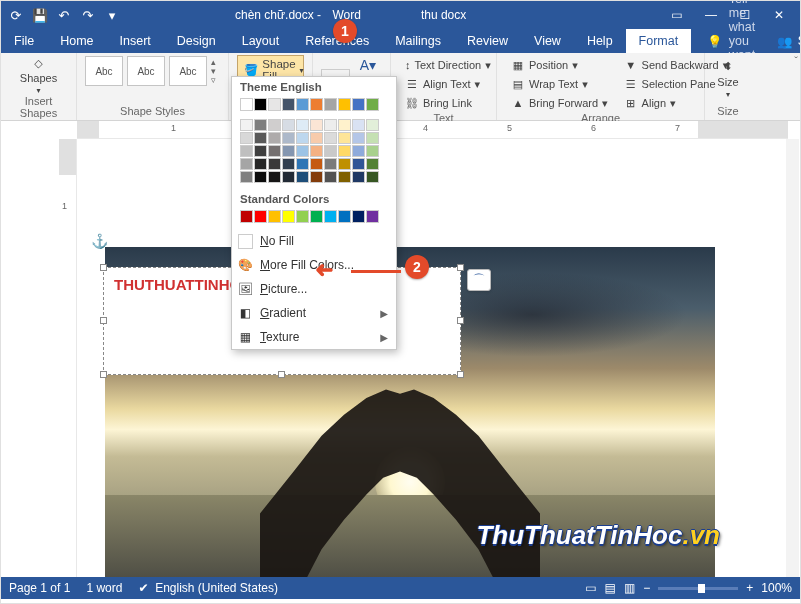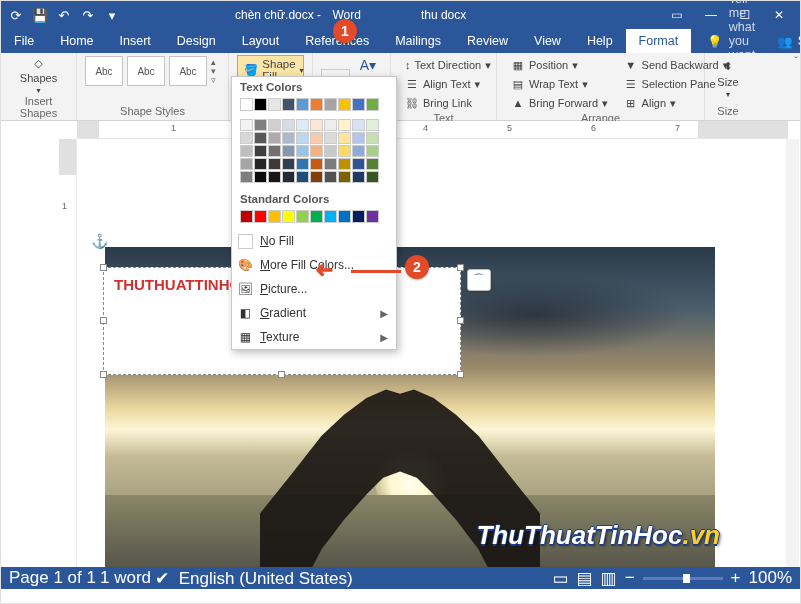--- a/index.html
+++ b/index.html
@@ -72,21 +72,21 @@
 .dropdown .menu-item { padding:5px 8px 5px 28px; position:relative; display:flex; align-items:center; justify-content:space-between; }
 .dropdown .menu-item u { text-decoration: underline; }
 .dropdown .menu-item .mi-ic { position:absolute; left:6px; width:15px; height:15px; display:flex; align-items:center; justify-content:center; }
 .dropdown .arrow { font-size:10px; color:#666; }
 
 
 .anno { position:absolute; width:24px; height:24px; border-radius:50%; background:#e34a2a; color:#fff; font-weight:bold; display:flex; align-items:center; justify-content:center; font-size:14px; z-index:20; box-shadow:0 1px 2px rgba(0,0,0,0.3);}
 .anno-arrow { position:absolute; color:#e34a2a; font-size:22px; z-index:20; font-weight:bold; }
 
 
-.statusbar { position:absolute; bottom:14px; left:0; right:0; height:22px; background:#2b579a; color:#fff; font-size:17px; display:flex; align-items:center; padding:0 8px; gap:4px; }
+.statusbar { position:absolute; bottom:4px; left:0; right:0; height:22px; background:#2b579a; color:#fff; font-size:12px; display:flex; align-items:center; padding:0 8px; gap:16px; }
 .statusbar .right { margin-left:auto; display:flex; align-items:center; gap:8px; }
 .zoom-slider { width:80px; height:3px; background:#5a7db8; position:relative; }
 .zoom-slider .thumb { position:absolute; left:50%; top:-3px; width:7px; height:9px; background:#fff; }
 
 
 .watermark { position:absolute; right:12px; bottom:30px; font-size:26px; font-weight:800; font-style:italic; color:#fff; text-shadow: -1px 0 #1a3d8f, 1px 0 #1a3d8f, 0 -1px #1a3d8f, 0 2px #1a3d8f, 2px 2px 3px rgba(0,0,0,0.5); z-index:8; }
 .watermark .vn { color:#ffd020; }
 
 .scrollbar-v { position:absolute; right:1px; top:138px; bottom:22px; width:13px; background:#f3f3f3; }
 </style>
@@ -257,21 +257,21 @@
     <div class="layout-icon">⌒</div>
 
     <div class="watermark">
       <span>ThuThuatTinHoc</span><span class="vn">.vn</span>
     </div>
   </div>
 </div>
 <div class="scrollbar-v"></div>
 
 <div class="dropdown">
-  <div class="sect-label">Text Colors</div>
+  <div class="sect-label">Theme English</div>
   <div class="swatches" id="theme-row1">
       <span class="sw" style="background: rgb(255, 255, 255);"></span>
       <span class="sw" style="background: rgb(0, 0, 0);"></span>
       <span class="sw" style="background: rgb(231, 230, 230);"></span>
       <span class="sw" style="background: rgb(68, 84, 106);"></span>
       <span class="sw" style="background: rgb(91, 155, 213);"></span>
       <span class="sw" style="background: rgb(237, 125, 49);"></span>
       <span class="sw" style="background: rgb(165, 165, 165);"></span>
       <span class="sw" style="background: rgb(255, 192, 0);"></span>
       <span class="sw" style="background: rgb(68, 114, 196);"></span>

